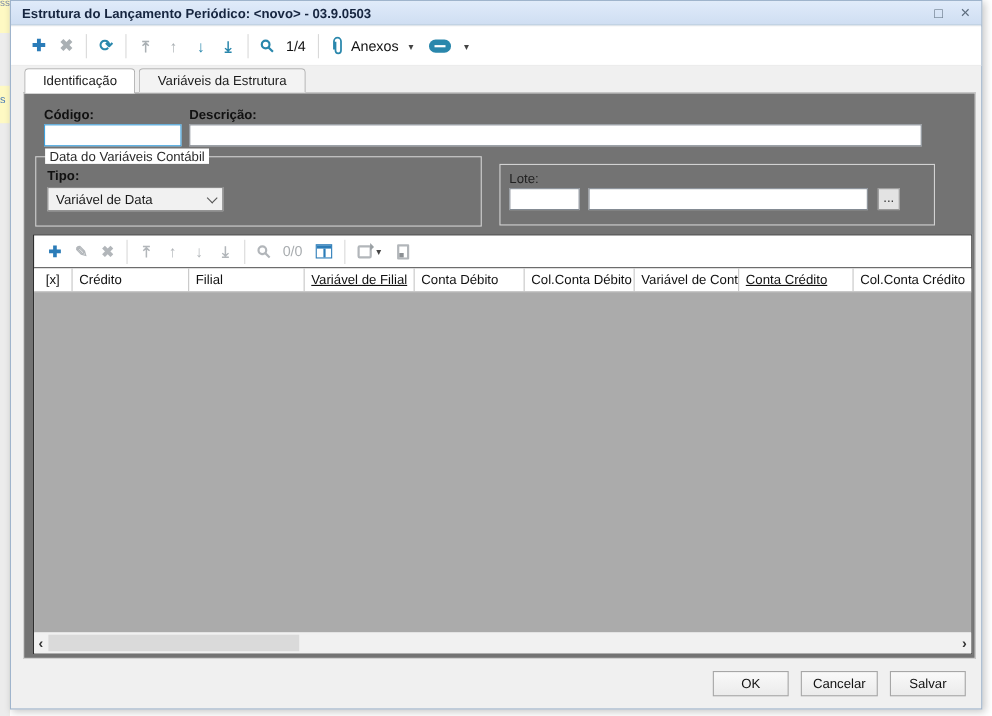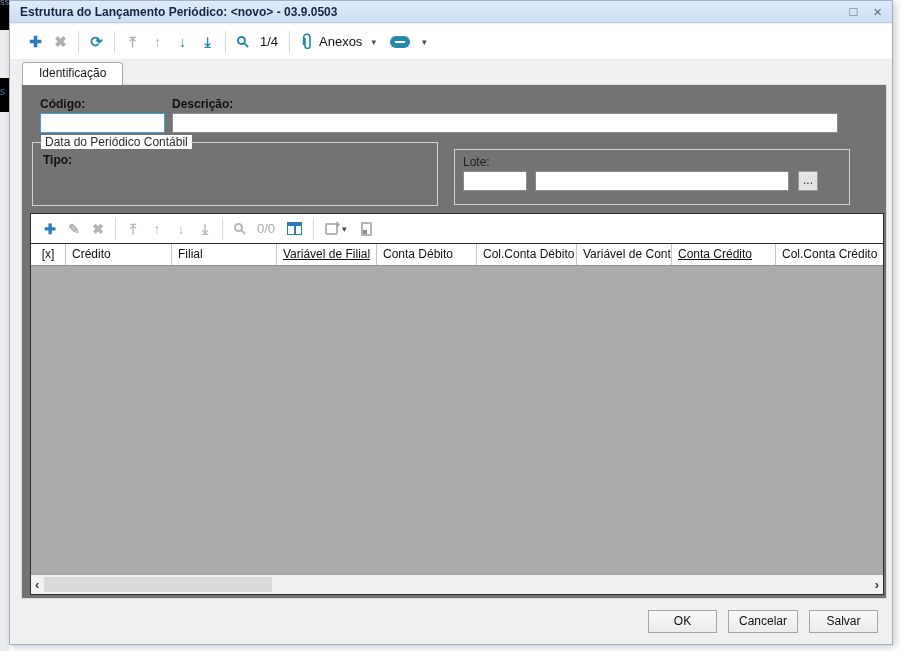--- a/index.html
+++ b/index.html
@@ -1,21 +1,21 @@
 <!DOCTYPE html>
 <html><head>
 <meta charset="utf-8">
 <style>
   * { margin:0; padding:0; box-sizing:border-box; }
   html,body { width:902px; height:651px; background:#fff;
     font-family:"Liberation Sans", sans-serif; font-size:12px; color:#1a1a1a;
     overflow:hidden; position:relative; }
 
   
-  .bg-strip { position:absolute; left:0; top:0; width:9px; height:651px; background:#000000; }
+  .bg-strip { position:absolute; left:0; top:0; width:9px; height:651px; background:#fef9c3; }
   .bg-frag-top { position:absolute; left:0; top:-3px; font-size:9px; color:#7c8ca6; }
   .bg-band1 { position:absolute; left:0; top:30px; width:9px; height:48px; background:#ededed; }
   .bg-frag-mid { position:absolute; left:0; top:86px; font-size:10px; color:#4a7ab5; }
   .bg-band2 { position:absolute; left:0; top:112px; width:9px; height:539px; background:#ececec; }
 
   .dialog { position:absolute; left:9px; top:0; width:884px; height:645px;
     background:#f0f0f0; border:1px solid #9fb4cc; box-shadow:2px 2px 7px rgba(0,0,0,.22); }
 
   .titlebar { position:absolute; left:0; top:0; right:0; height:22px;
     background:linear-gradient(#e0ebfa,#cfdef2); border-bottom:1px solid #b9cde2;
@@ -148,33 +148,38 @@
       </svg>
       <span class="anexos-label">Anexos</span>
       <span class="caret">▾</span>
     </span>
     <span class="icon-printer"></span>
     <span class="caret" style="margin-left:12px;">▾</span>
   </div>
 
   <div class="tabstrip">
     <div class="tab active">Identificação</div>
+    <div class="tab">Variáveis da Estrutura</div>
   </div>
 
   <div class="tabpage">
 
     <span class="lbl" style="left:18px; top:12px;">Código:</span>
     <input class="tin focus" style="left: 18px; top: 28px; width: 125px;" value="">
 
     <span class="lbl" style="left:150px; top:12px;">Descrição:</span>
     <input class="tin" style="left: 150px; top: 28px; width: 666px;" value="">
 
     <div class="groupbox" style="left:10px; top:57px; width:406px; height:64px;">
-      <span class="legend">Data do Periódico Contábil</span>
+      <span class="legend">Data do Variáveis Contábil</span>
       <span class="lbl" style="left:10px; top:10px;">Tipo:</span>
+      <div class="select">
+        <span>Variável de Data</span>
+        <span class="select-chevron"></span>
+      </div>
     </div>
 
     <div class="groupbox" style="left:432px; top:64px; width:396px; height:56px;">
       <span class="lbl-normal" style="left:8px; top:5px;">Lote:</span>
       <input class="tin" style="left: 8px; top: 21px; width: 64px;" value="">
       <input class="tin" style="left: 80px; top: 21px; width: 254px;" value="">
       <div class="btn-dots" style="left:343px; top:21px;">...</div>
     </div>
 
     <div class="gridpanel">

